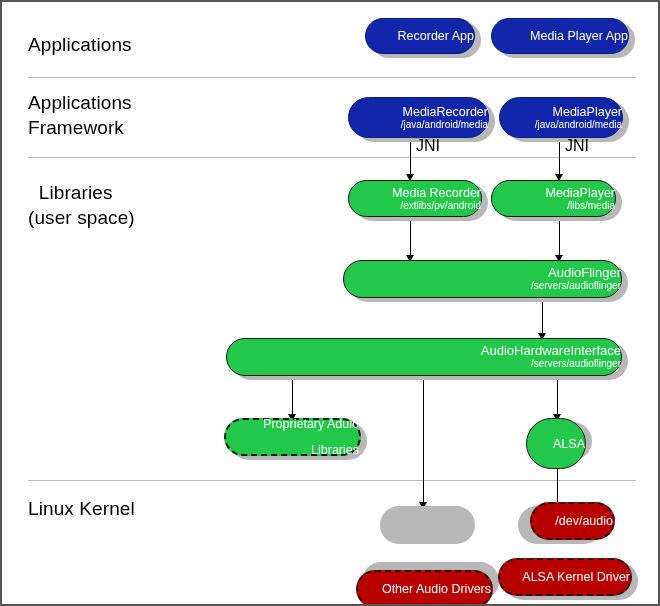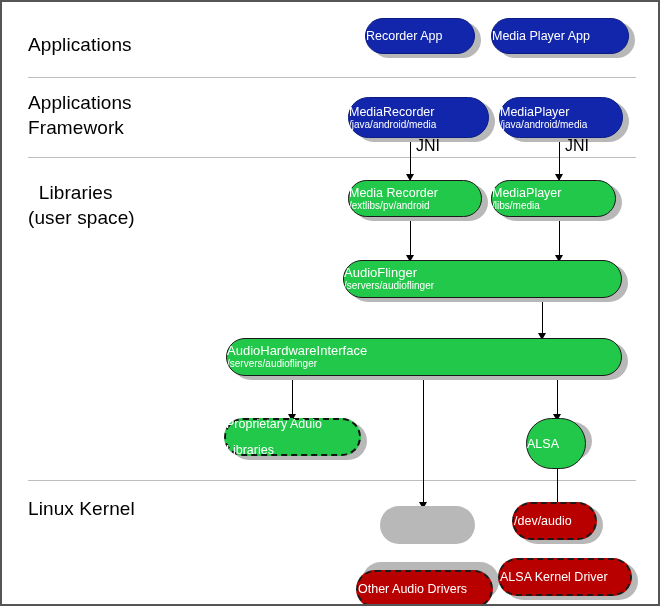--- a/index.html
+++ b/index.html
@@ -25,21 +25,21 @@
     position:absolute;
     height:1px;
     background:#bdbdbd;
   }
   
   .node{
     position:absolute;
     box-sizing:border-box;
     display:flex;
     flex-direction:column;
-    align-items:flex-start;
+    align-items:flex-end;
     justify-content:center;
     color:#ffffff;
     text-align:center;
     border-radius:999px;
     z-index:5;
   }
   .node .t1{font-size:12.5px;line-height:14px;white-space:nowrap;}
   .node .t2{font-size:10px;line-height:12px;white-space:nowrap;}
   .node .t1.big{font-size:13px;}
 
@@ -176,21 +176,21 @@
   </div>
 
   <div class="shadow" style="left:530px;top:420px;width:60px;height:38px;"></div>
   <div class="node green" style="left:524px;top:416px;width:60px;height:51px;">
     <span class="t1">ALSA</span>
   </div>
 
   <div class="shadow" style="left:378px;top:504px;width:95px;height:38px;"></div>
 
   <div class="shadow" style="left:516px;top:504px;width:85px;height:38px;"></div>
-  <div class="node red-dash" style="left:510px;top:500px;width:85px;height:38px;">
+  <div class="node red-dash" style="left:528px;top:500px;width:85px;height:38px;">
     <span class="t1">/dev/audio</span>
   </div>
 
   <div class="shadow" style="left:360px;top:560px;width:137px;height:38px;"></div>
   <div class="node red-dash" style="left:354px;top:556px;width:137px;height:38px;margin-top:12px;">
     <span class="t1">Other Audio Drivers</span>
   </div>
 
   <div class="shadow" style="left:502px;top:560px;width:134px;height:38px;"></div>
   <div class="node red-dash" style="left:496px;top:556px;width:134px;height:38px;">

